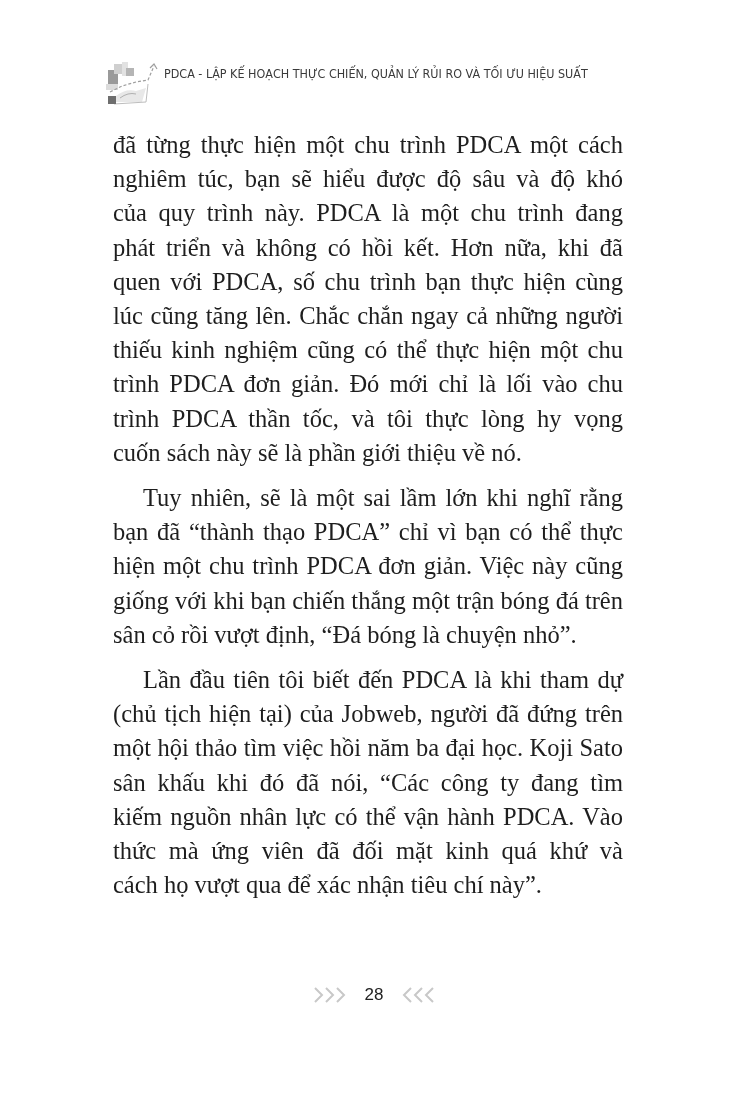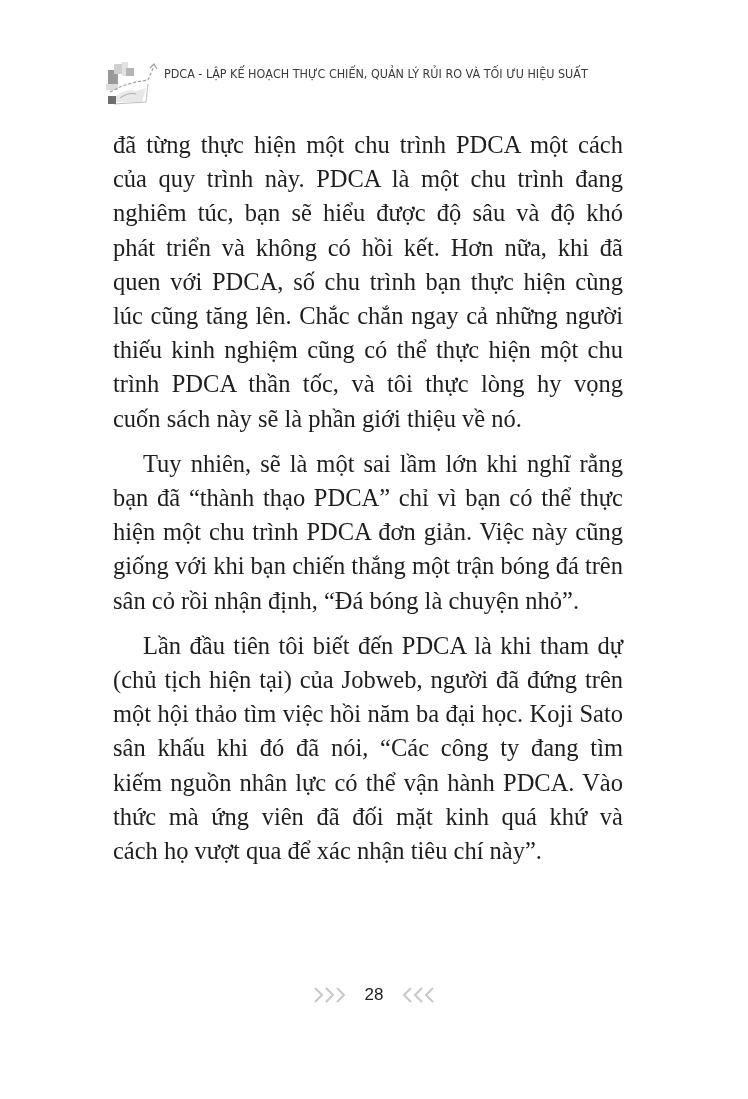--- a/index.html
+++ b/index.html
@@ -34,35 +34,36 @@
       <polyline points="46,26 44,44 12,46" fill="none" stroke="#bdbdbd" stroke-width="1"></polyline>
       <rect x="6" y="38" width="8" height="8" fill="#6e6e6e"></rect>
     </svg>
   </div>
   <span class="header-title">PDCA - LẬP KẾ HOẠCH THỰC CHIẾN, QUẢN LÝ RỦI RO VÀ TỐI ƯU HIỆU SUẤT</span>
 </div>
 
 <div class="body-text">
   <div class="para">
     <span class="line">đã từng thực hiện một chu trình PDCA một cách</span>
+    <span class="line">nghiêm túc, bạn sẽ hiểu được độ sâu và độ khó</span>
     <span class="line">của quy trình này. PDCA là một chu trình đang</span>
-    <span class="line">nghiêm túc, bạn sẽ hiểu được độ sâu và độ khó</span>
     <span class="line">phát triển và không có hồi kết. Hơn nữa, khi đã</span>
     <span class="line">quen với PDCA, số chu trình bạn thực hiện cùng</span>
     <span class="line">lúc cũng tăng lên. Chắc chắn ngay cả những người</span>
     <span class="line">thiếu kinh nghiệm cũng có thể thực hiện một chu</span>
+    <span class="line">trình PDCA đơn giản. Đó mới chỉ là lối vào chu</span>
     <span class="line">trình PDCA thần tốc, và tôi thực lòng hy vọng</span>
     <span class="line last">cuốn sách này sẽ là phần giới thiệu về nó.</span>
   </div>
   <div class="para indent">
     <span class="line first">Tuy nhiên, sẽ là một sai lầm lớn khi nghĩ rằng</span>
     <span class="line">bạn đã “thành thạo PDCA” chỉ vì bạn có thể thực</span>
     <span class="line">hiện một chu trình PDCA đơn giản. Việc này cũng</span>
     <span class="line">giống với khi bạn chiến thắng một trận bóng đá trên</span>
-    <span class="line last">sân cỏ rồi nhận định, “Đá bóng là chuyện nhỏ”.</span>
+    <span class="line last">sân cỏ rồi vượt định, “Đá bóng là chuyện nhỏ”.</span>
   </div>
   <div class="para indent">
     <span class="line first">Lần đầu tiên tôi biết đến PDCA là khi tham dự</span>
     <span class="line">(chủ tịch hiện tại) của Jobweb, người đã đứng trên</span>
     <span class="line">một hội thảo tìm việc hồi năm ba đại học. Koji Sato</span>
     <span class="line">sân khấu khi đó đã nói, “Các công ty đang tìm</span>
     <span class="line">kiếm nguồn nhân lực có thể vận hành PDCA. Vào</span>
     <span class="line">thức mà ứng viên đã đối mặt kinh quá khứ và</span>
     <span class="line last">cách họ vượt qua để xác nhận tiêu chí này”.</span>
   </div>

